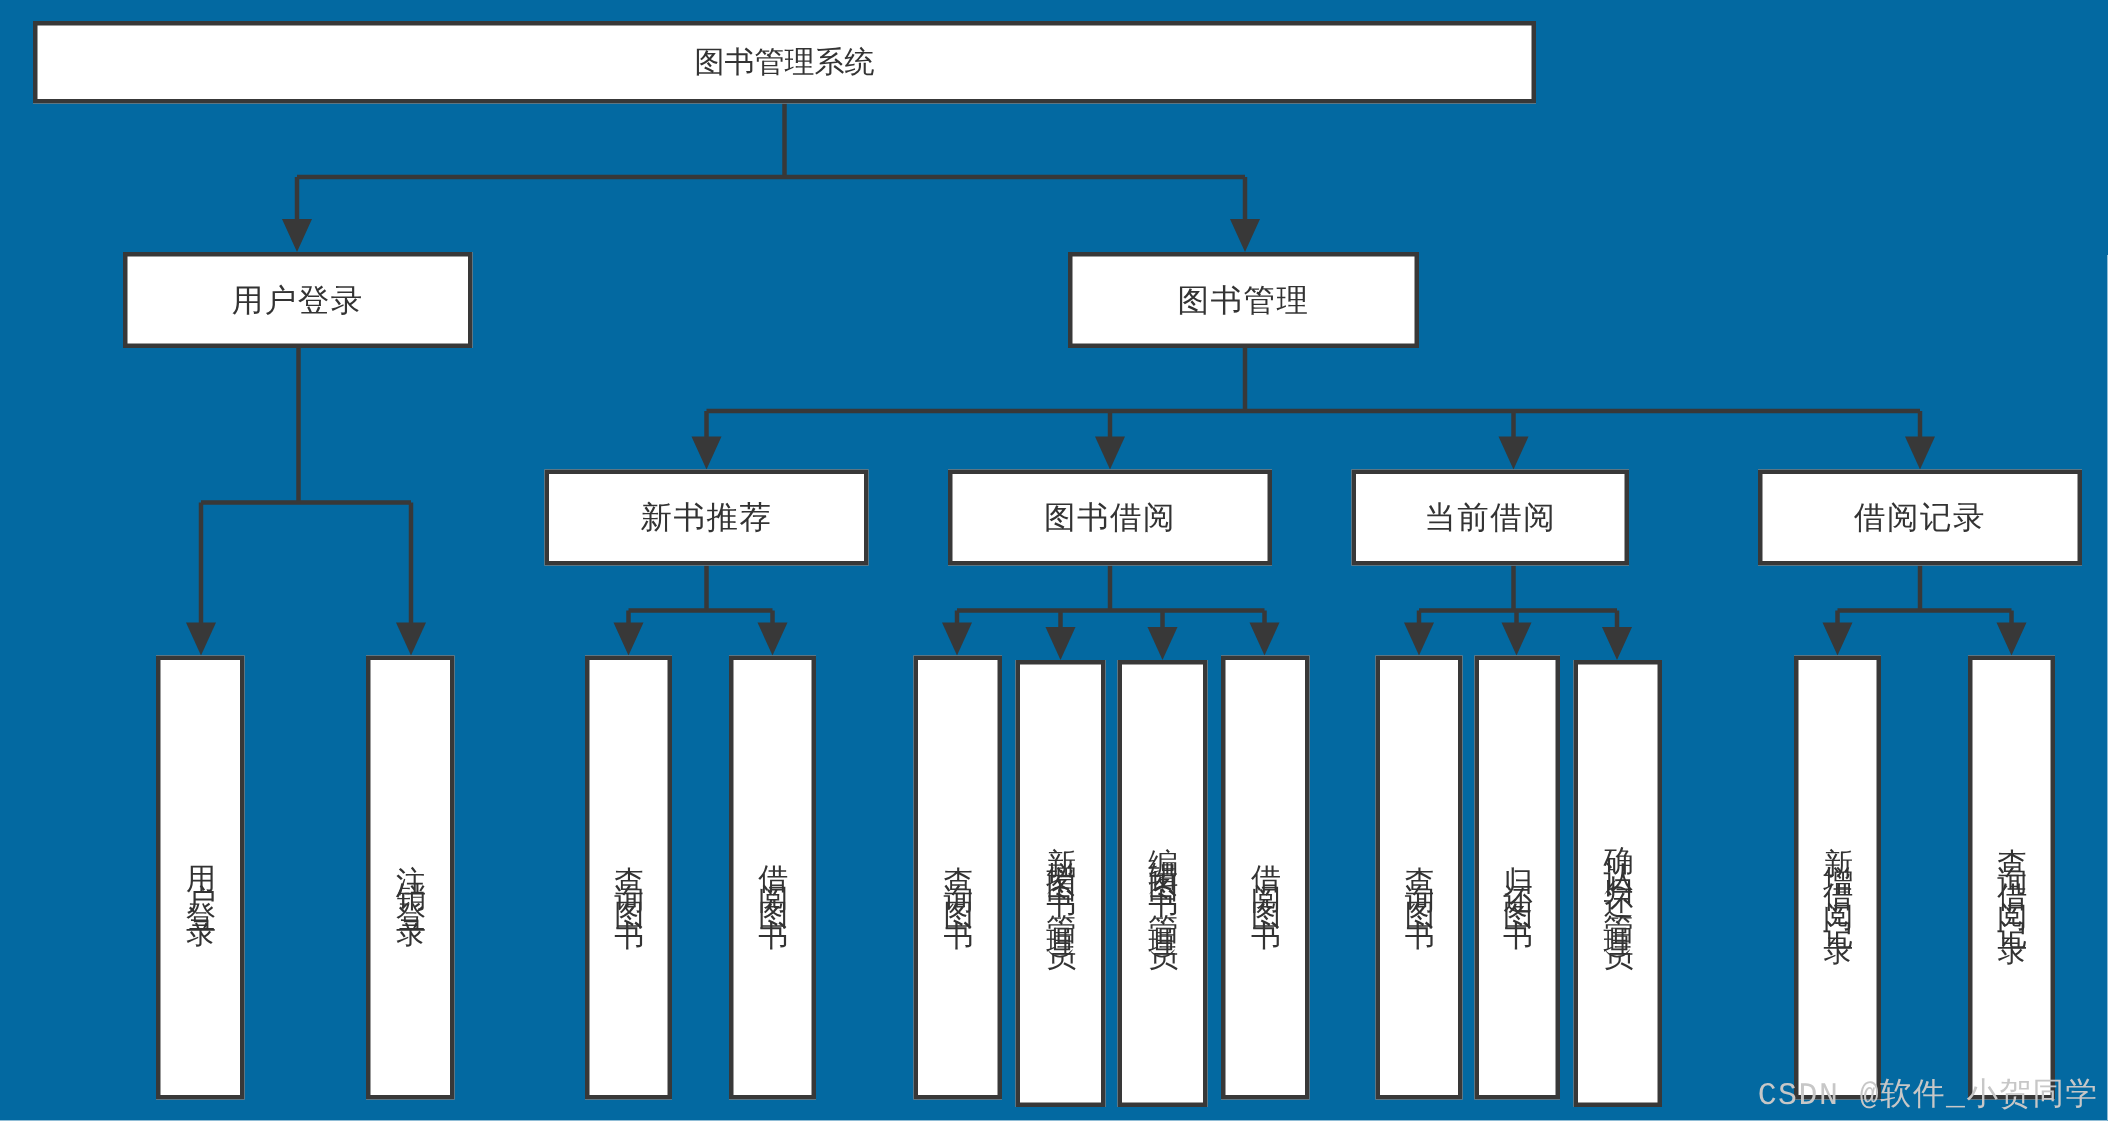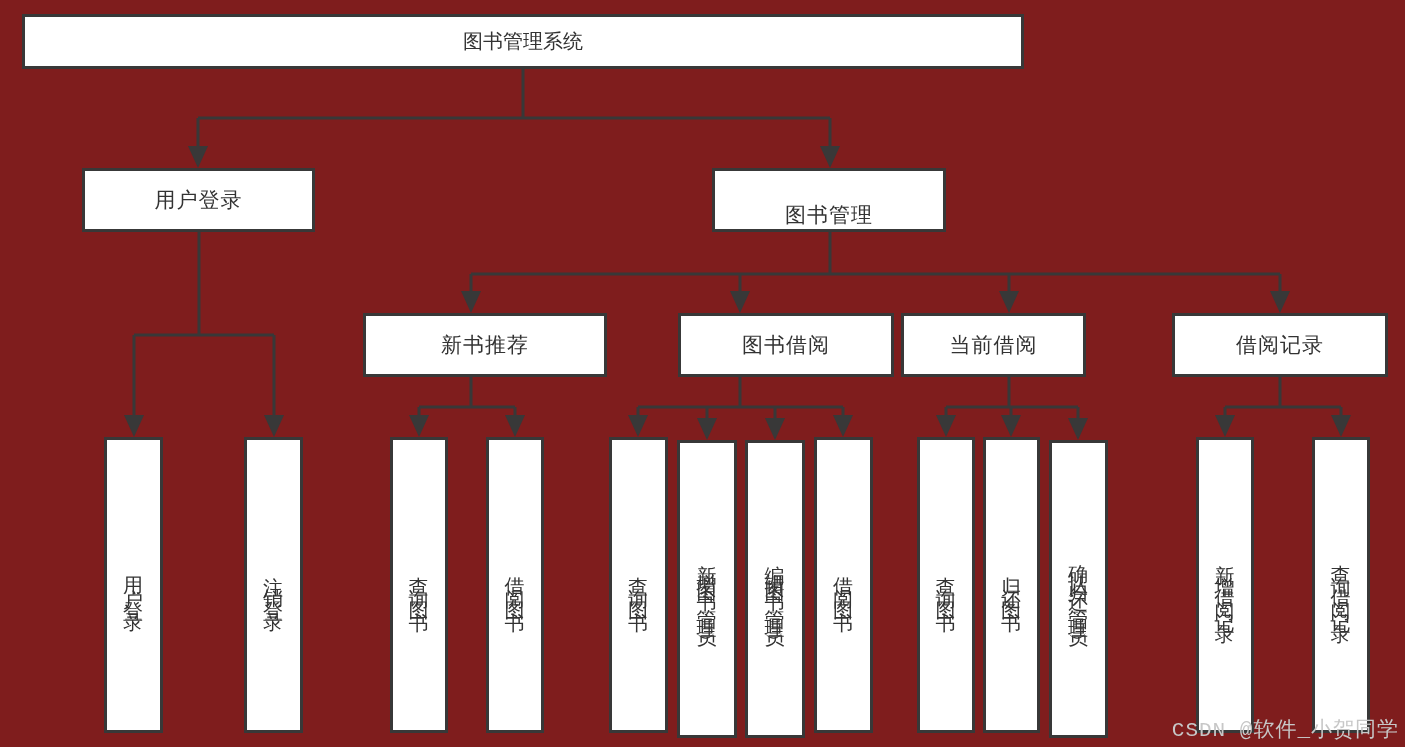--- a/index.html
+++ b/index.html
@@ -5,21 +5,21 @@
   html, body {
     margin: 0;
     padding: 0;
     background: #ffffff;
     font-family: "Liberation Sans", sans-serif;
   }
   #canvas {
     position: relative;
     width: 1405px;
     height: 747px;
-    background: #7f1d1d;
+    background: #0369a1;
     overflow: hidden;
   }
   #wires {
     position: absolute;
     left: 0; top: 0;
     width: 1405px; height: 747px;
     z-index: 1;
   }
   .box {
     position: absolute;
@@ -138,28 +138,28 @@
     </g>
   </svg>
 
   <div class="box" style="left:22px; top:14px; width:1002px; height:55px;">
     <span class="root-label">图书管理系统</span>
   </div>
 
   <div class="box" style="left:82px; top:168px; width:233px; height:64px;">
     <span class="h-label">用户登录</span>
   </div>
-  <div class="box" style="left:712px; top:168px; width:234px; height:64px;align-items:flex-end;">
+  <div class="box" style="left:712px; top:168px; width:234px; height:64px;">
     <span class="h-label">图书管理</span>
   </div>
 
-  <div class="box" style="left:363px; top:313px; width:244px; height:64px;">
+  <div class="box" style="left:363px; top:313px; width:216px; height:64px;">
     <span class="h-label">新书推荐</span>
   </div>
-  <div class="box" style="left:632px; top:313px; width:216px; height:64px;margin-left:46px;">
+  <div class="box" style="left:632px; top:313px; width:216px; height:64px;">
     <span class="h-label">图书借阅</span>
   </div>
   <div class="box" style="left:901px; top:313px; width:185px; height:64px;">
     <span class="h-label">当前借阅</span>
   </div>
   <div class="box" style="left:1172px; top:313px; width:216px; height:64px;">
     <span class="h-label">借阅记录</span>
   </div>
 
   <div class="box leaf" style="left:104px; top:437px; width:59px; height:296px;">

